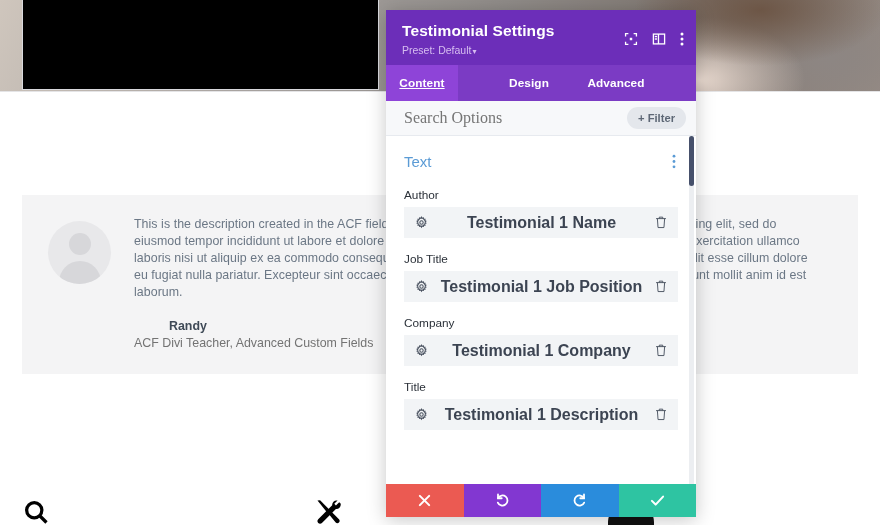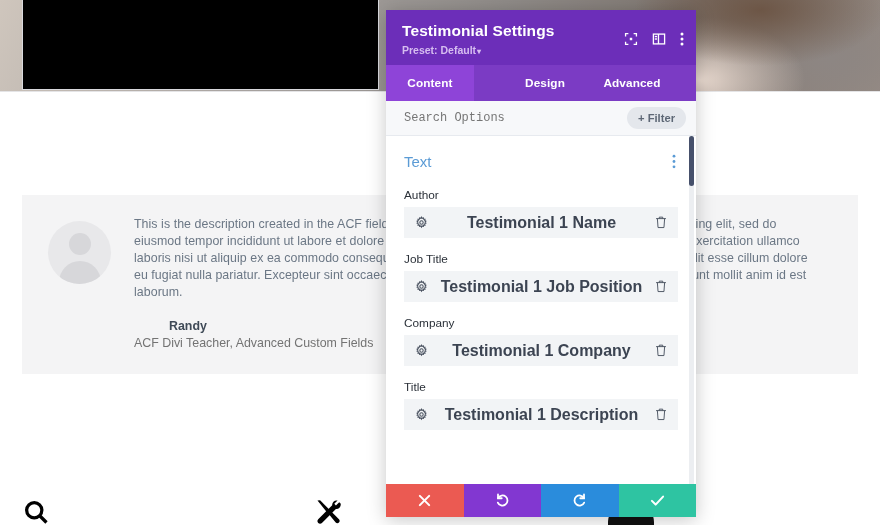--- a/index.html
+++ b/index.html
@@ -139,21 +139,21 @@
   .modal-title {
     color: #ffffff;
     font-size: 15.5px;
     font-weight: bold;
     letter-spacing: 0.1px;
     margin: 0 0 4px 0;
   }
   .modal-preset {
     color: #d6bdf0;
     font-size: 10.5px;
-    font-weight: bold;
+    font-weight: normal;
   }
   .preset-caret { font-size: 8px; margin-left: 1px; }
   .header-icons {
     position: absolute;
     right: 12px; top: 21px;
     display: flex;
     align-items: center;
     gap: 14px;
   }
   .hdr-ico {
@@ -170,39 +170,39 @@
   }
   .modal-tab {
     padding: 11px 0 11px 0;
     color: #ffffff;
     font-size: 11.8px;
     font-weight: bold;
     text-align: center;
     cursor: pointer;
     letter-spacing: 0.1px;
   }
-  .modal-tab.t-content  { width: 88px; background: #8e44d8; }
+  .modal-tab.t-content  { width: 72px; background: #8e44d8; text-decoration: underline; }
   .modal-tab.t-design   { width: 78px; padding-left: 32px; }
   .modal-tab.t-advanced { width: 96px; }
 
   .search-row {
     display: flex;
     align-items: center;
     justify-content: space-between;
     background: #f7f8fa;
     border-bottom: 1px solid #e7eaef;
     padding: 6px 10px 6px 18px;
     flex: 0 0 auto;
   }
   .search-input {
     border: none;
     background: transparent;
     outline: none;
-    font-family: Liberation Mono, monospace;
-    font-size: 12px;
+    font-family: Liberation Serif, serif;
+    font-size: 16px;
     color: #9aa3b0;
     width: 180px;
     padding: 0;
   }
   .filter-btn {
     background: #e4e7ec;
     color: #5d6775;
     font-size: 11.2px;
     font-weight: bold;
     padding: 5px 11px;

